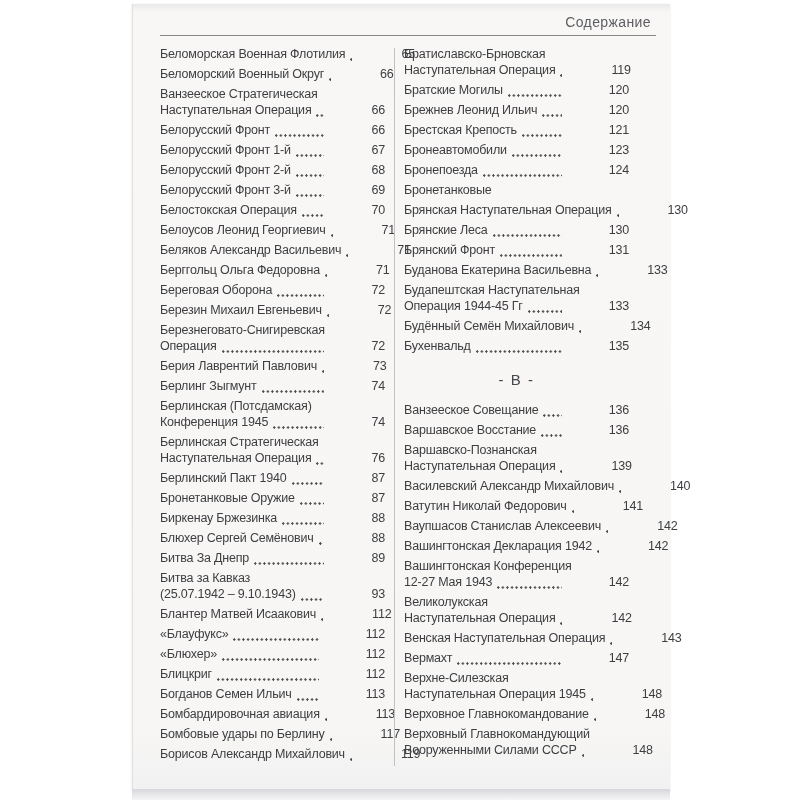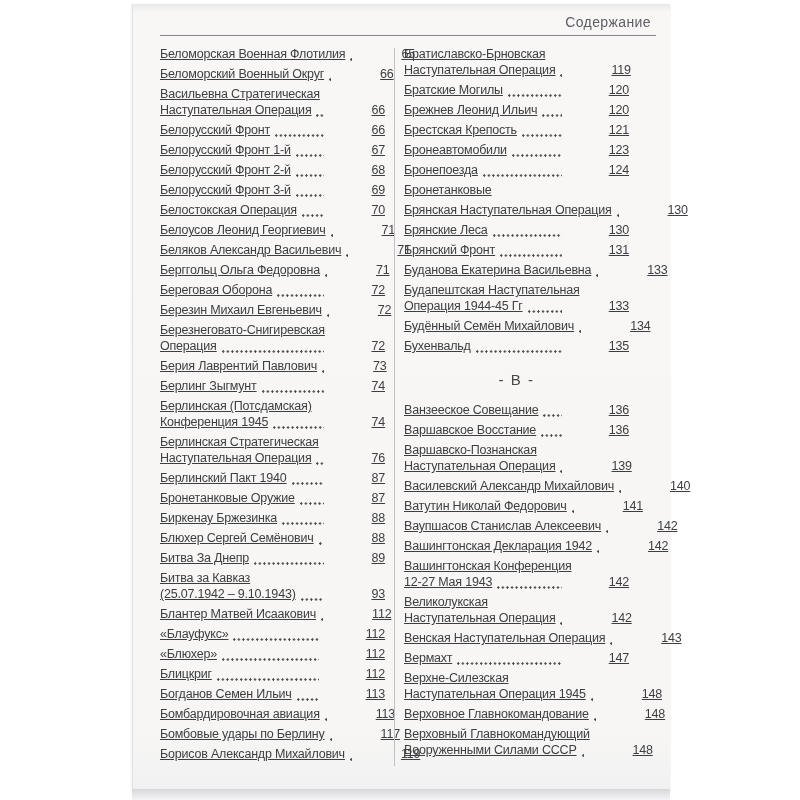--- a/index.html
+++ b/index.html
@@ -20,21 +20,21 @@
   .page-edge{
     position:absolute;left:132px;top:789px;width:538px;height:11px;
     background:linear-gradient(180deg,#d8d8dc 0,#ececef 70%,#f5f5f6 100%);
   }
   .header{padding:9px 19px 0 27px;text-align:right;}
   .header .title{font-size:14px;color:var(--header-text);letter-spacing:.4px;}
   .rule{margin:4px 0 0 27px;width:496px;border-top:1.5px solid var(--rule);}
   .columns{display:flex;margin:10px 0 0 27px;align-items:stretch;}
   .col{width:225px;}
   .col-divider{width:1px;background:var(--col-div);margin:2px 9px 0 9px;}
-  .entry{margin-bottom:4px;color:var(--text);font-size:12.5px;line-height:16px;letter-spacing:-.2px;text-decoration:underline;}
+  .entry{margin-bottom:4px;color:var(--text);font-size:12.5px;line-height:16px;letter-spacing:-.2px;}
   .tline{white-space:nowrap;}
   .lastline{display:flex;align-items:baseline;}
   .t{white-space:nowrap;flex:0 1 auto;}
   .leader{
     flex:1 1 4px;min-width:4px;align-self:flex-end;height:3px;margin:0 3px 1px 5px;
     background-image:radial-gradient(circle at 1.2px 1.5px, var(--dots) 1px, rgba(0,0,0,0) 1.3px);
     background-size:4.6px 3px;background-repeat:repeat-x;background-position:left bottom;
   }
   .pg{white-space:nowrap;flex:0 0 auto;padding-left:44px;}
   .section{
@@ -60,21 +60,21 @@
           </div>
         </div>
         <div class="entry">
           <div class="lastline">
             <span class="t">Беломорский Военный Округ</span>
             <span class="leader"></span>
             <span class="pg">66</span>
           </div>
         </div>
         <div class="entry">
-          <div class="tline">Васильевна Стратегическая</div>
+          <div class="tline">Ванзееское Стратегическая</div>
           <div class="lastline">
             <span class="t">Наступательная Операция</span>
             <span class="leader"></span>
             <span class="pg">66</span>
           </div>
         </div>
         <div class="entry">
           <div class="lastline">
             <span class="t">Белорусский Фронт</span>
             <span class="leader"></span>

